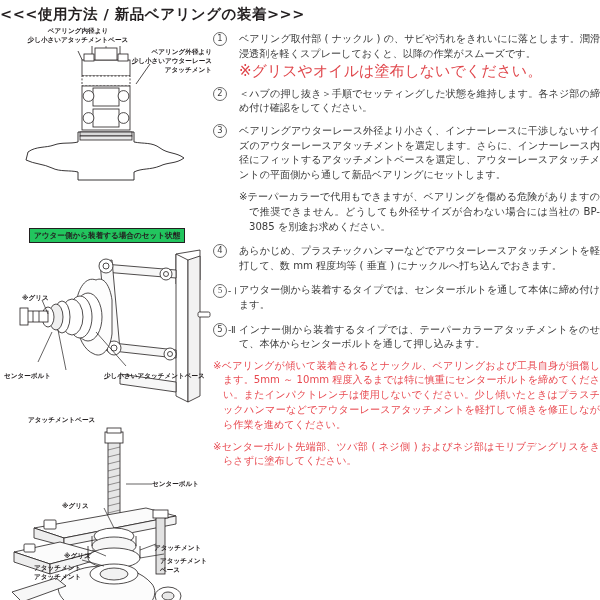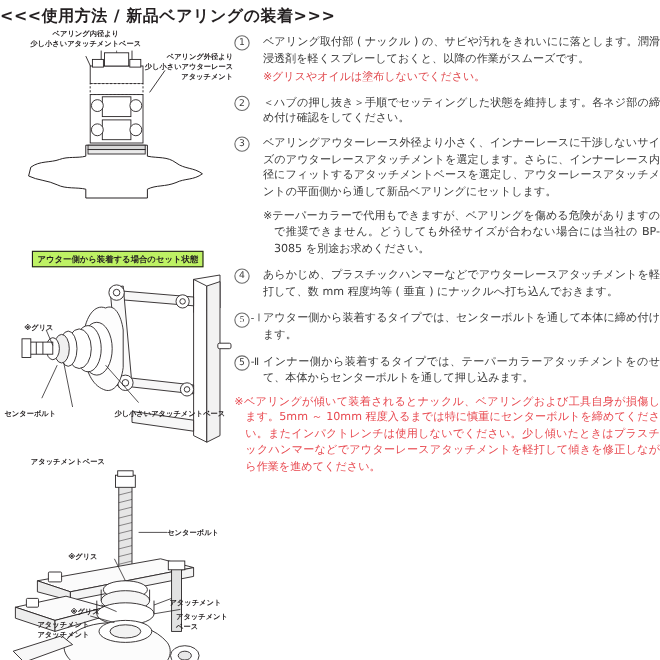--- a/index.html
+++ b/index.html
@@ -23,21 +23,21 @@
 
   
   .diagram-col{position:absolute;left:0;top:24px;width:212px;height:578px;padding-left:36px;}
 
   .boxed-head{
     position:absolute;
     font-size:7.6px;font-weight:bold;color:#231f20;
     border:1px solid #231f20;
     padding:1.5px 4px 1.5px 4px;
     white-space:nowrap;
-    background:#bef264;
+    background:#22c55e;
   }
   .callout{
     position:absolute;
     font-size:6.6px;font-weight:bold;line-height:1.35;
     color:#231f20;white-space:nowrap;
   }
   .callout.c{text-align:center;}
   .callout.r{text-align:right;}
   .callout.l{text-align:left;}
 
@@ -81,21 +81,21 @@
   }
   .body{
     flex:1 1 auto;
     font-size:10.1px;
     line-height:14.6px;
     color:#3a3a3a;
     text-align:justify;
     text-justify:inter-character;
   }
   .note{
-    font-size:10px;
+    font-size:15px;
     line-height:14.6px;
     color:#e0474c;
     margin-top:3px;
     text-align:justify;
     text-justify:inter-character;
   }
   .note-gray{
     font-size:10.1px;
     line-height:14.6px;
     color:#3a3a3a;
@@ -381,16 +381,17 @@
       <div class="num">
         <span class="circ">5</span><span class="rom">-Ⅱ</span>
       </div>
       <div>
         <div class="body">インナー側から装着するタイプでは、テーパーカラーアタッチメントをのせて、本体からセンターボルトを通して押し込みます。</div>
       </div>
     </div>
 
     <div class="warnblock">
       <p class="indent-hang">※ベアリングが傾いて装着されるとナックル、ベアリングおよび工具自身が損傷します。5mm ～ 10mm 程度入るまでは特に慎重にセンターボルトを締めてください。またインパクトレンチは使用しないでください。少し傾いたときはプラスチックハンマーなどでアウターレースアタッチメントを軽打して傾きを修正しながら作業を進めてください。</p>
+      <p class="indent-hang">※センターボルト先端部、ツバ部 ( ネジ側 ) およびネジ部はモリブデングリスをきらさずに塗布してください。</p>
     </div>
 
   </div>
 </div>
 
 </body></html>

